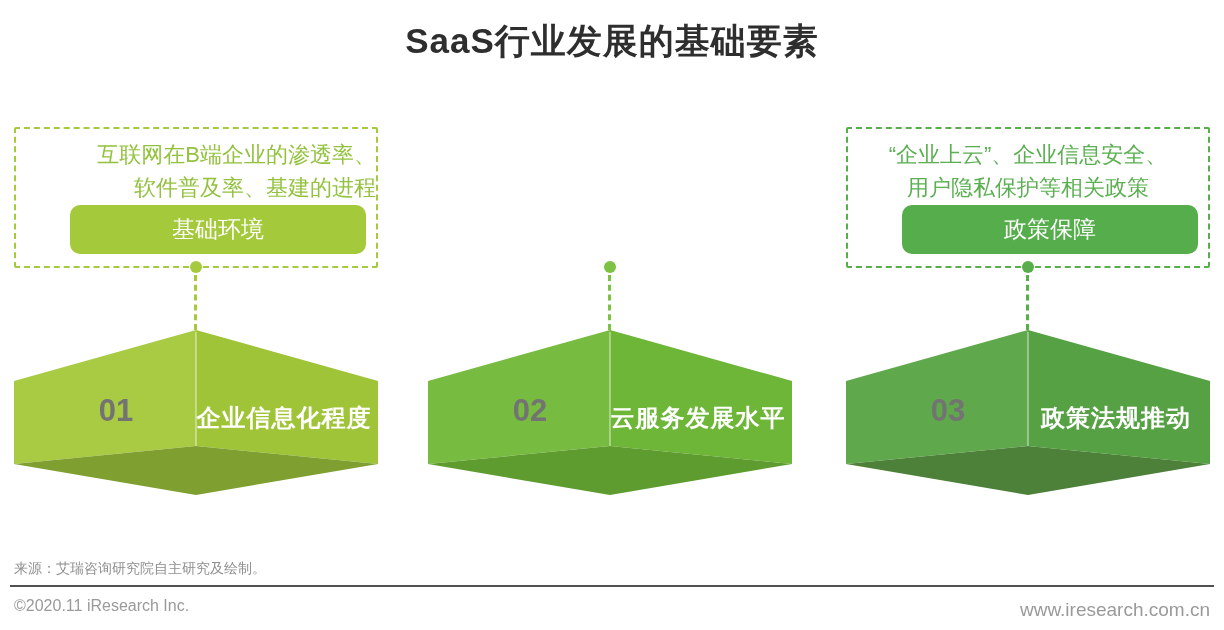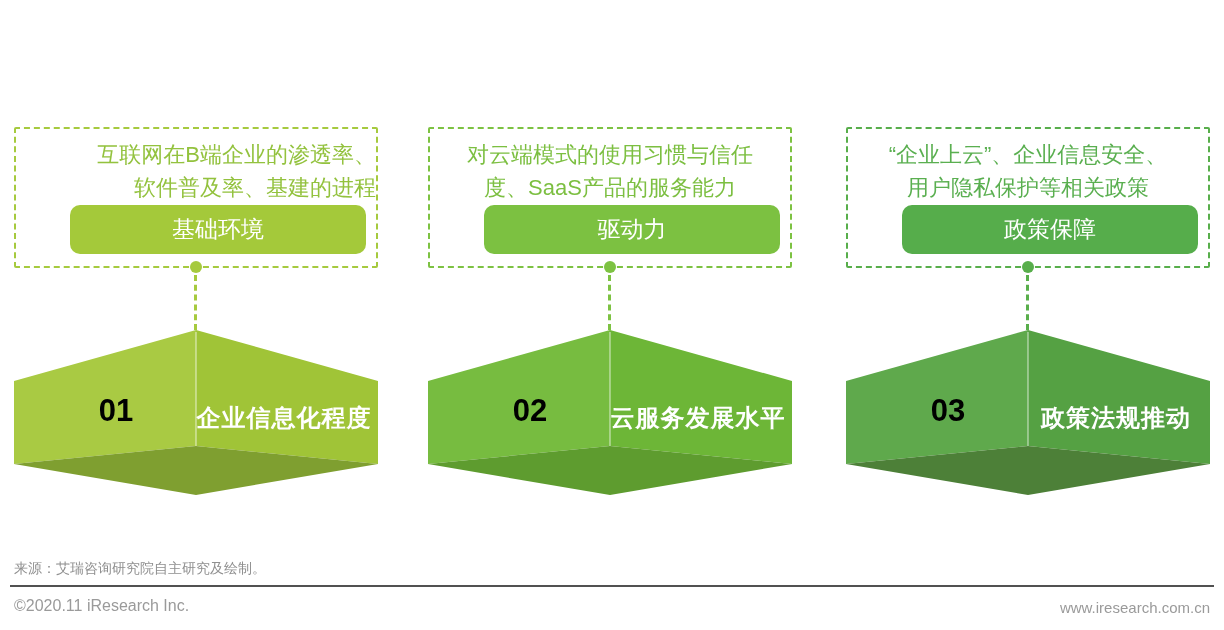--- a/index.html
+++ b/index.html
@@ -16,33 +16,34 @@
   .desc .line{display:block;}
   .tag-bar{position:absolute;left:10px;right:10px;bottom:12px;height:49px;
            border-radius:10px;text-align:center;line-height:49px;font-size:23px;margin-left:44px;}
   .dot{position:absolute;top:261px;left:176px;width:12px;height:12px;border-radius:50%;}
   .dash-line{position:absolute;top:275px;left:180px;height:55px;width:0;
              border-left:3px dashed #9c9;}
   .diamond{position:absolute;top:330px;left:0;width:364px;height:167px;}
   .dsvg{position:absolute;left:0;top:0;}
   .dsvg line{stroke:rgba(255,255,255,0.5);stroke-width:1.5;}
   .num{position:absolute;left:58px;top:63px;width:88px;text-align:center;
-       font-size:31px;font-weight:700;color:#000000;}
+       font-size:31px;font-weight:700;color:#737373;}
   .dlabel{position:absolute;left:178px;top:72px;width:184px;text-align:center;
           font-size:24px;font-weight:700;color:#fff;letter-spacing:1px;white-space:nowrap;}
   .source{position:absolute;left:14px;top:560px;font-size:14px;color:#8f8f8f;}
   .rule{position:absolute;left:10px;top:585px;width:1204px;height:2px;background:#515151;}
   .copyright{position:absolute;left:14px;top:597px;font-size:16px;color:#9a9a9a;}
-  .website{position:absolute;right:14px;top:599px;font-size:15px;color:#9a9a9a;}
+  .website{position:absolute;right:14px;top:599px;font-size:19px;color:#9a9a9a;}
 </style>
 </head>
 <body>
 
 <div class="page">
 
+  <div class="title">SaaS行业发展的基础要素</div>
 
   <div class="column col1">
     <div class="dash-box" style="border-color: rgb(166, 202, 62);">
       <div class="desc" style="color: rgb(147, 194, 62); text-align: right;">
         <span class="line">互联网在B端企业的渗透率、</span>
         <span class="line">软件普及率、基建的进程</span>
       </div>
       <div class="tag-bar" style="background-color: rgb(164, 201, 58); color: rgb(255, 255, 255);">基础环境</div>
     </div>
     <div class="dot" style="background-color: rgb(166, 202, 62);"></div>
@@ -53,27 +54,20 @@
         <polygon points="182,0 364,51 364,134 182,116" style="fill: rgb(160, 196, 55);"></polygon>
         <polygon points="182,116 0,134 182,165 364,134" style="fill: rgb(127, 159, 48);"></polygon>
         <line x1="182" y1="2" x2="182" y2="116"></line>
       </svg>
       <div class="num">01</div>
       <div class="dlabel">企业信息化程度</div>
     </div>
   </div>
 
   <div class="column col2">
-    <div class="dash-box" style="border-color: rgb(125, 194, 66);">
-      <div class="desc" style="color: rgb(124, 191, 65);">
-        <span class="line">对云端模式的使用习惯与信任</span>
-        <span class="line">度、SaaS产品的服务能力</span>
-      </div>
-      <div class="tag-bar" style="background-color: rgb(124, 193, 65); color: rgb(255, 255, 255);">驱动力</div>
-    </div>
     <div class="dot" style="background-color: rgb(125, 194, 66);"></div>
     <div class="dash-line" style="border-left-color: rgb(125, 194, 66);"></div>
     <div class="diamond">
       <svg class="dsvg" width="364" height="167" viewBox="0 0 364 167">
         <polygon points="182,0 0,51 0,134 182,116" style="fill: rgb(119, 188, 64);"></polygon>
         <polygon points="182,0 364,51 364,134 182,116" style="fill: rgb(109, 182, 55);"></polygon>
         <polygon points="182,116 0,134 182,165 364,134" style="fill: rgb(94, 156, 47);"></polygon>
         <line x1="182" y1="2" x2="182" y2="116"></line>
       </svg>
       <div class="num">02</div>

